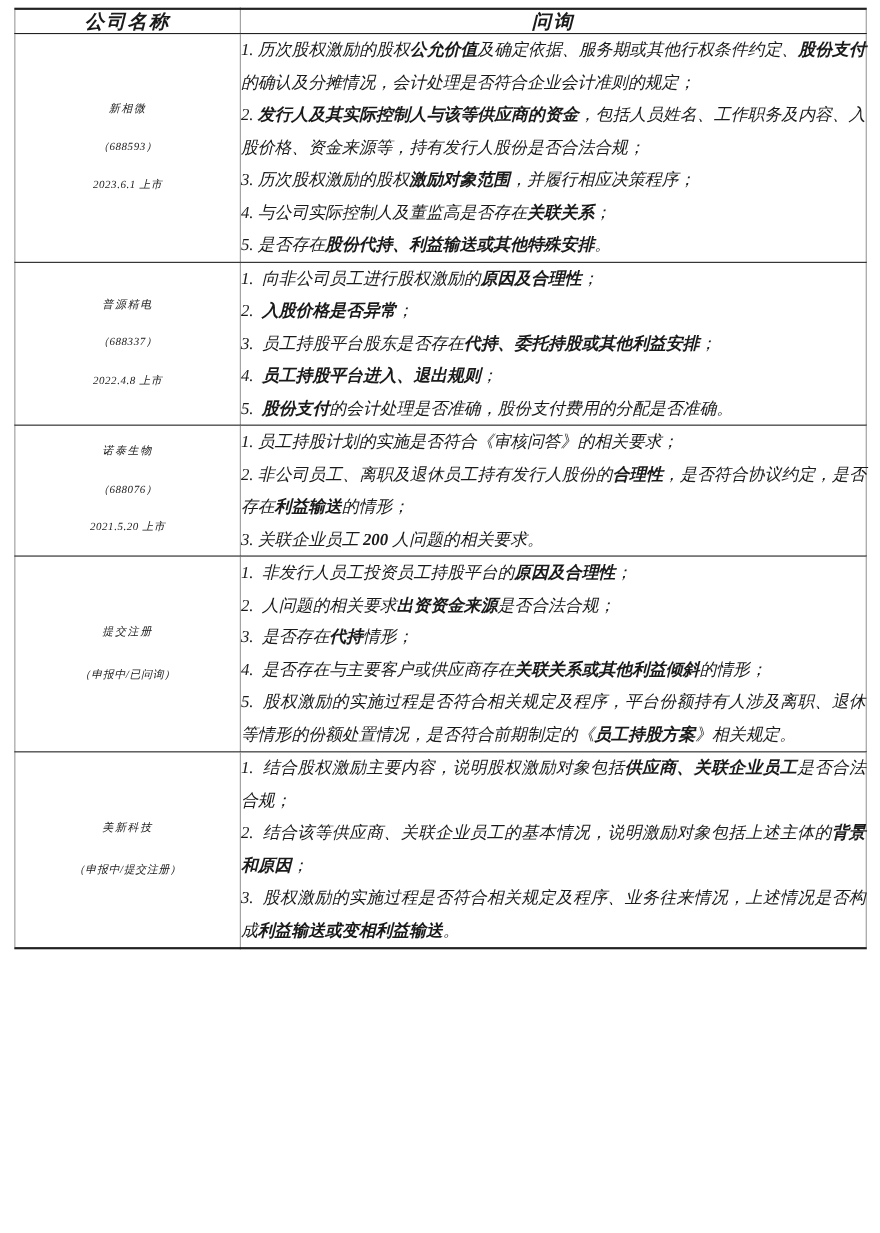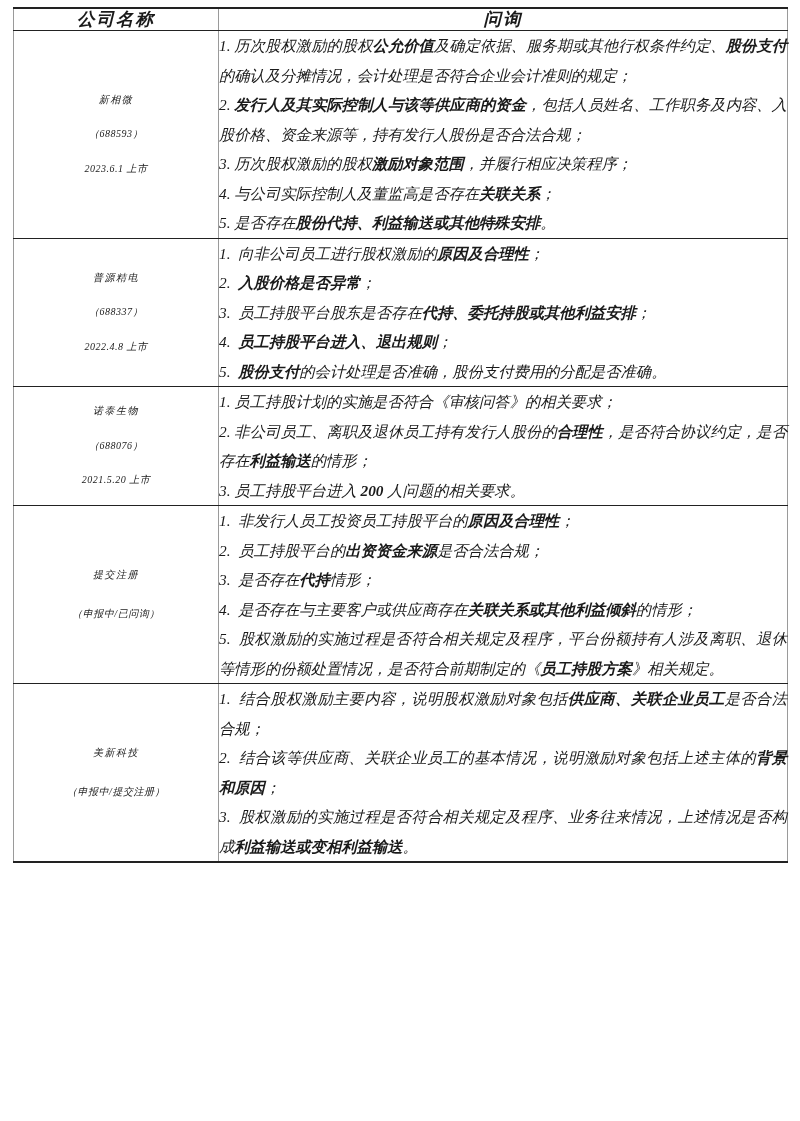--- a/index.html
+++ b/index.html
@@ -144,31 +144,31 @@
         </tr>
         <tr>
           <td class="company-cell">
             <span class="cname">诺泰生物</span>
             <span class="ccode">（688076）</span>
             <span class="clisted">2021.5.20 上市</span>
           </td>
           <td class="query-cell">
             <div class="q-item"><span>1.</span><span> 员工持股计划的实施是否符合《审核问答》的相关要求；</span></div>
             <div class="q-item"><span>2.</span><span> 非公司员工、离职及退休员工持有发行人股份的</span><span class="bold">合理性</span><span>，是否符合协议约定，是否存在</span><span class="bold">利益输送</span><span>的情形；</span></div>
-            <div class="q-item"><span>3.</span><span> 员工持股平台进入 </span><span class="bold">200</span><span> 人问题的相关要求。</span></div>
+            <div class="q-item"><span>3.</span><span> 关联企业员工 </span><span class="bold">200</span><span> 人问题的相关要求。</span></div>
           </td>
         </tr>
         <tr>
           <td class="company-cell compact">
             <span class="cname">提交注册</span>
             <span class="ccode">（申报中/已问询）</span>
           </td>
           <td class="query-cell">
             <div class="q-item"><span class="num wide">1.</span><span> 非发行人员工投资员工持股平台的</span><span class="bold">原因及合理性</span><span>；</span></div>
-            <div class="q-item"><span class="num wide">2.</span><span> 员工持股平台的</span><span class="bold">出资资金来源</span><span>是否合法合规；</span></div>
+            <div class="q-item"><span class="num wide">2.</span><span> 人问题的相关要求</span><span class="bold">出资资金来源</span><span>是否合法合规；</span></div>
             <div class="q-item"><span class="num wide">3.</span><span> 是否存在</span><span class="bold">代持</span><span>情形；</span></div>
             <div class="q-item"><span class="num wide">4.</span><span> 是否存在与主要客户或供应商存在</span><span class="bold">关联关系或其他利益倾斜</span><span>的情形；</span></div>
             <div class="q-item"><span class="num wide">5.</span><span> 股权激励的实施过程是否符合相关规定及程序，平台份额持有人涉及离职、退休等情形的份额处置情况，是否符合前期制定的《</span><span class="bold">员工持股方案</span><span>》相关规定。</span></div>
           </td>
         </tr>
         <tr>
           <td class="company-cell compact">
             <span class="cname">美新科技</span>
             <span class="ccode">（申报中/提交注册）</span>
           </td>

